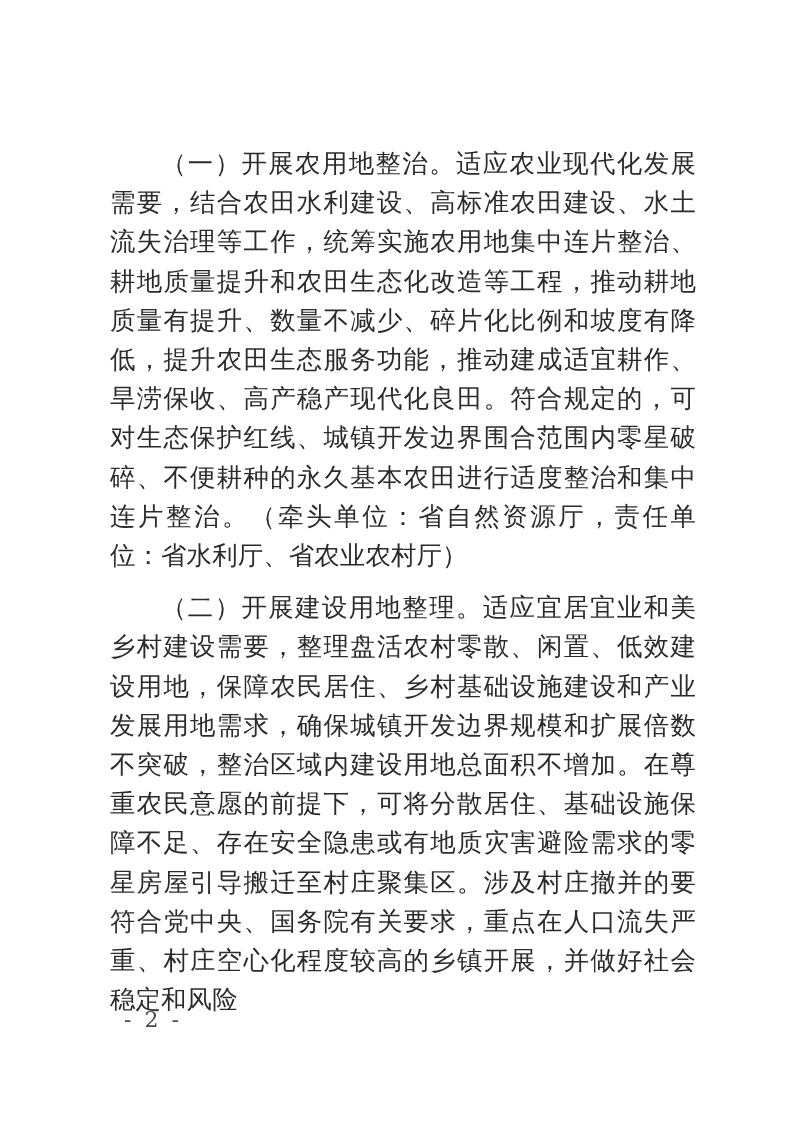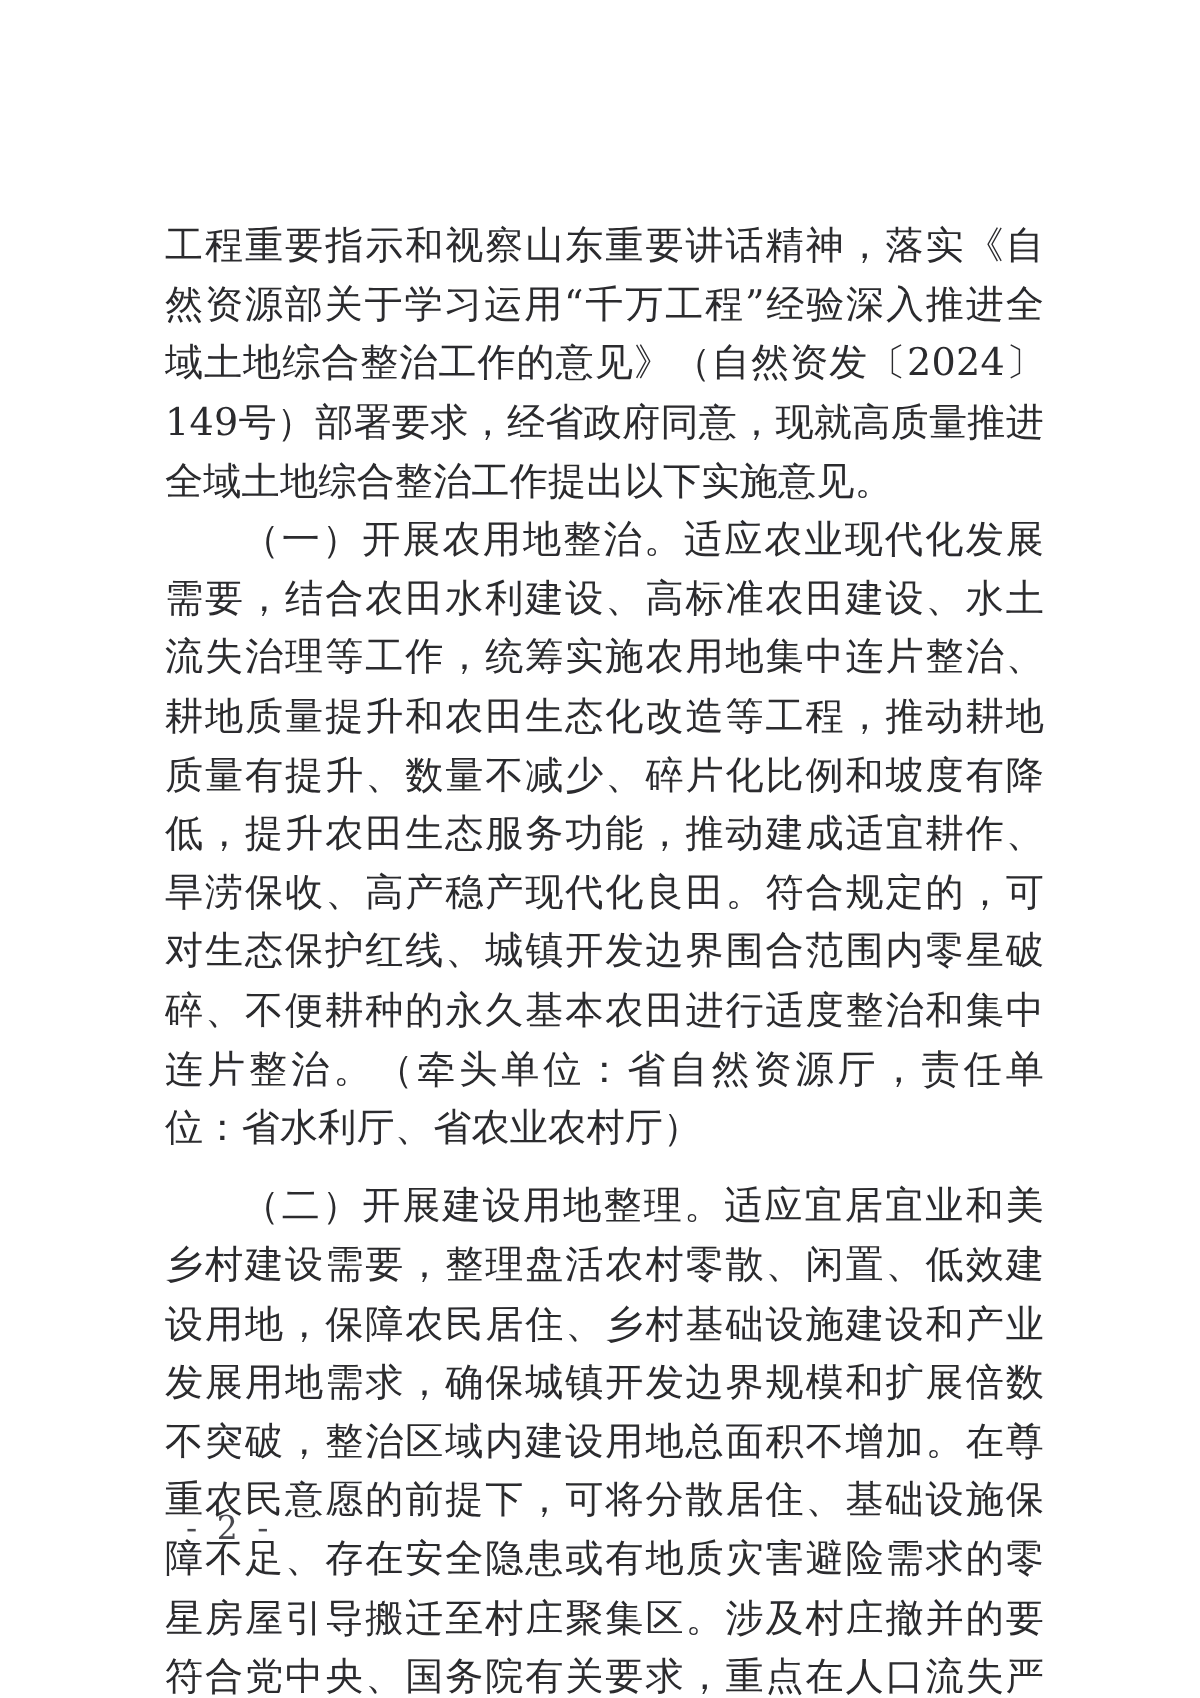--- a/index.html
+++ b/index.html
@@ -81,21 +81,20 @@
     white-space: nowrap;
   }
 </style>
 </head>
 <body>
 
 <div class="page">
 
   <div class="content">
 
-    <p class="para">工程重要指示和视察山东重要讲话精神，落实《自然资源部关于学习运用“千万工程”经验深入推进全域土地综合整治工作的意见》（自然资发〔2024〕149号）部署要求，经省政府同意，现就高质量推进全域土地综合整治工作提出以下实施意见。</p>
 
 
     <p class="para indent">（一）开展农用地整治。适应农业现代化发展需要，结合农田水利建设、高标准农田建设、水土流失治理等工作，统筹实施农用地集中连片整治、耕地质量提升和农田生态化改造等工程，推动耕地质量有提升、数量不减少、碎片化比例和坡度有降低，提升农田生态服务功能，推动建成适宜耕作、旱涝保收、高产稳产现代化良田。符合规定的，可对生态保护红线、城镇开发边界围合范围内零星破碎、不便耕种的永久基本农田进行适度整治和集中连片整治。（牵头单位：省自然资源厅，责任单位：省水利厅、省农业农村厅）</p>
 
     <p class="para indent gap-before">（二）开展建设用地整理。适应宜居宜业和美乡村建设需要，整理盘活农村零散、闲置、低效建设用地，保障农民居住、乡村基础设施建设和产业发展用地需求，确保城镇开发边界规模和扩展倍数不突破，整治区域内建设用地总面积不增加。在尊重农民意愿的前提下，可将分散居住、基础设施保障不足、存在安全隐患或有地质灾害避险需求的零星房屋引导搬迁至村庄聚集区。涉及村庄撤并的要符合党中央、国务院有关要求，重点在人口流失严重、村庄空心化程度较高的乡镇开展，并做好社会稳定和风险</p>
 
   </div>
 
   <div class="footer">- 2 -</div>
 

